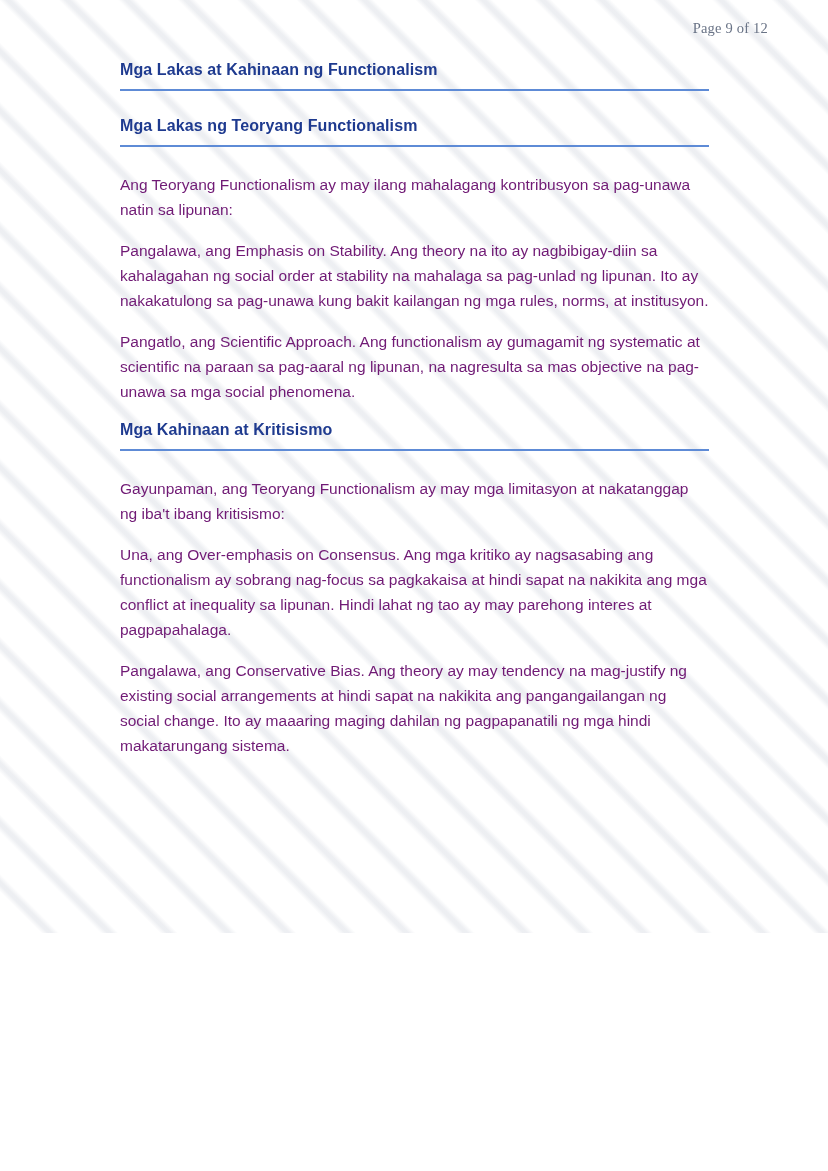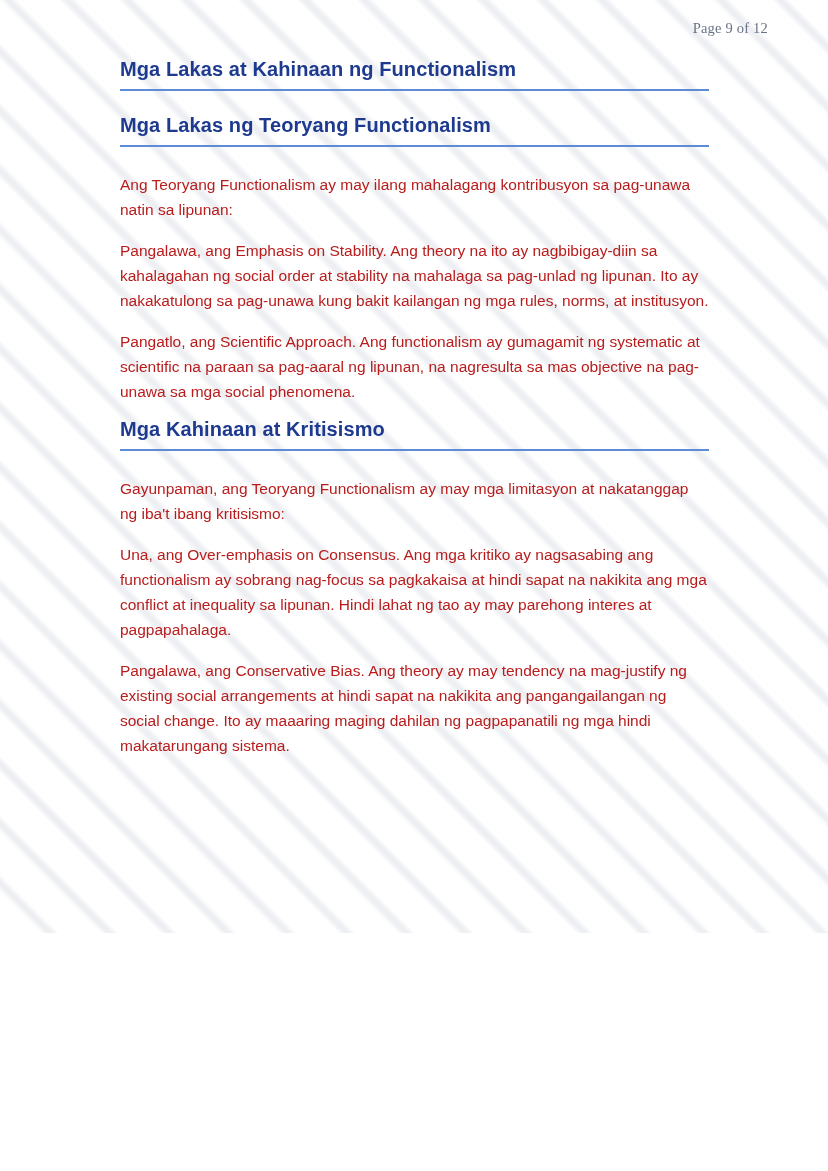--- a/index.html
+++ b/index.html
@@ -42,34 +42,34 @@
   .content {
     position: absolute;
     left: 120px;
     top: 60px;
     width: 589px;
   }
   .section-heading {
     margin: 0 0 25px 0;
     padding-bottom: 10px;
     border-bottom: 2px solid #5e8bd6;
-    font-size: 20px;
+    font-size: 16px;
     line-height: 19px;
     font-weight: bold;
     color: #1e3a8f;
     letter-spacing: 0.1px;
   }
   .section-heading.spaced-top {
     margin-top: 4px;
   }
   .content p {
     margin: 0 0 16px 0;
     font-size: 15.5px;
     line-height: 25px;
-    color: #b91c1c;
+    color: #701a75;
   }
   .brand {
     position: absolute;
     left: 0;
     right: 0;
     top: 1128px;
     text-align: center;
     font-size: 22px;
     letter-spacing: 0.4px;
     color: #b3b9c4;

